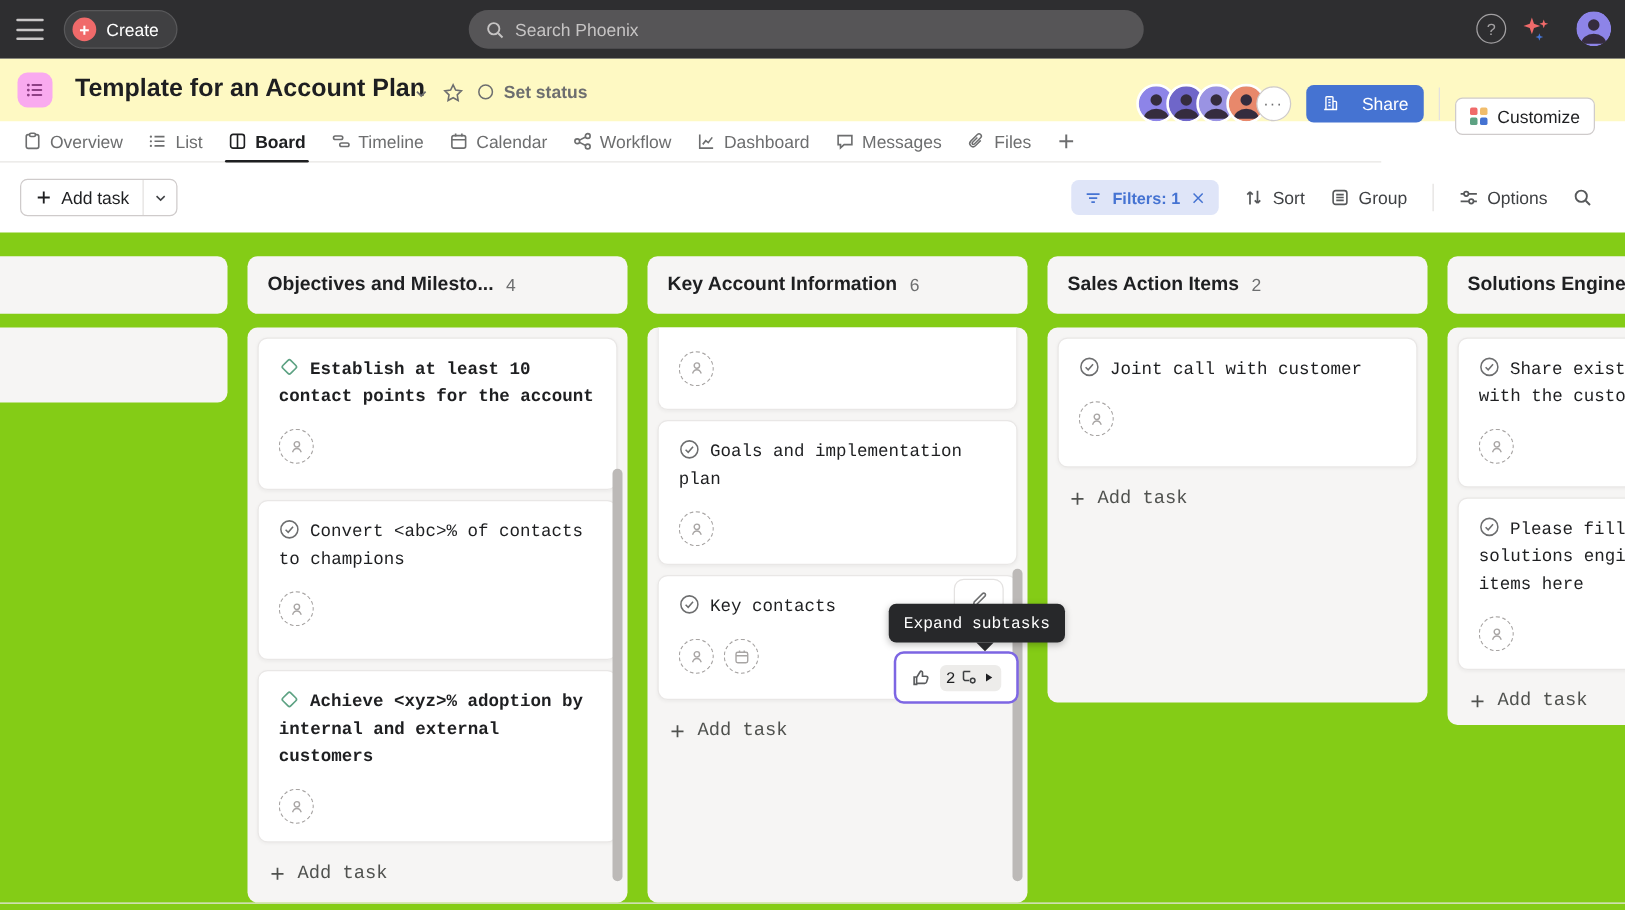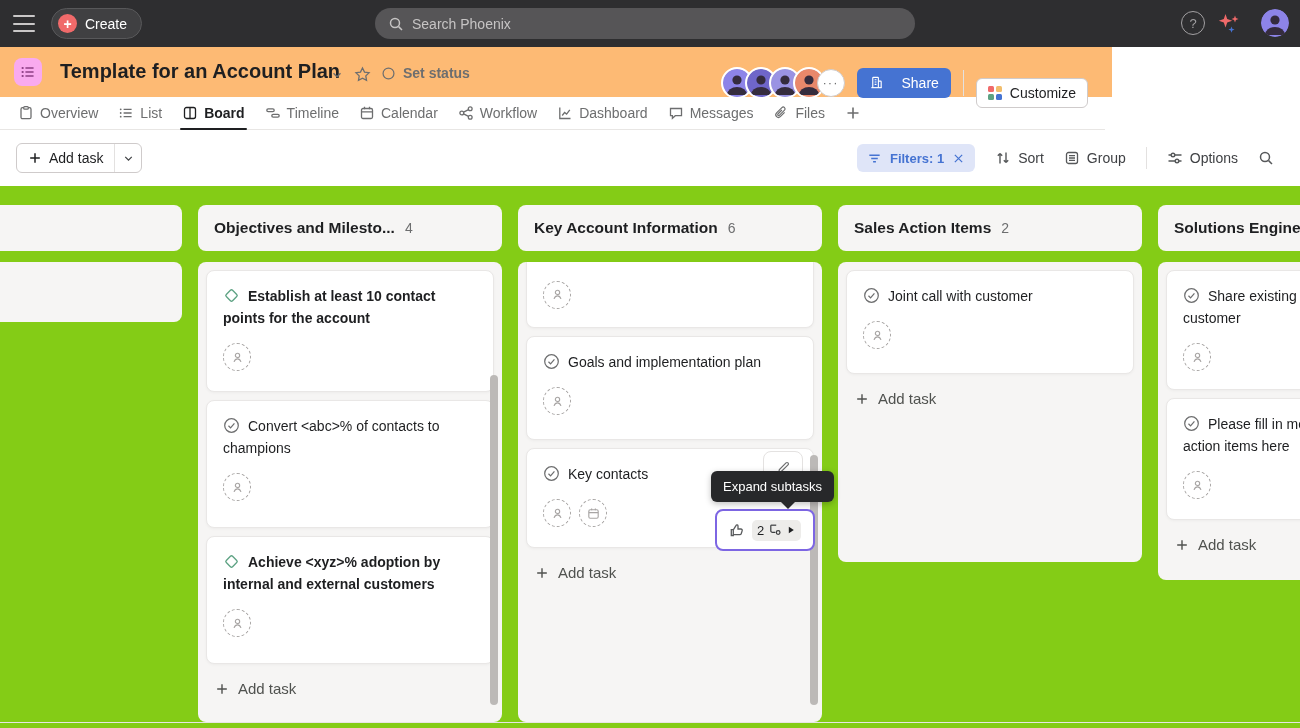--- a/index.html
+++ b/index.html
@@ -13,21 +13,21 @@
   .create-btn{position:absolute;left:51px;top:8px;height:31px;border-radius:17px;background:#404042;border:1px solid #58585a;
       display:flex;align-items:center;gap:8px;padding:0 14px 0 6px;color:#fff;font-size:14px;box-sizing:border-box;cursor:pointer;}
   .create-plus{width:19px;height:19px;border-radius:50%;background:#f06a6a;color:#fff;display:flex;align-items:center;justify-content:center;font-size:14px;font-weight:bold;line-height:1;}
   .searchbar{position:absolute;left:375px;top:8px;width:540px;height:31px;border-radius:17px;background:#565557;
       display:flex;align-items:center;gap:8px;padding:0 13px;box-sizing:border-box;color:#c6c4c4;font-size:14px;cursor:text;}
   .help-btn{position:absolute;left:1181px;top:11px;width:24px;height:24px;border-radius:50%;border:1.5px solid #a2a0a2;
       color:#a2a0a2;font-size:13px;display:flex;align-items:center;justify-content:center;box-sizing:border-box;cursor:pointer;}
   .sparkle-btn{position:absolute;left:1216px;top:11px;width:26px;height:26px;cursor:pointer;}
   .topbar-avatar{position:absolute;left:1261px;top:9px;width:28px;height:28px;border-radius:50%;overflow:hidden;cursor:pointer;}
   
-  .pheader{position:absolute;left:0;top:47px;width:1112px;height:50px;background:#fdba74;}
+  .pheader{position:absolute;left:0;top:47px;width:1300px;height:50px;background:#fef9c3;}
   .project-icon{position:absolute;left:14px;top:11px;width:28px;height:28px;border-radius:8px;background:#f9aaef;
       display:flex;align-items:center;justify-content:center;cursor:pointer;}
   .ptitle{position:absolute;left:60px;top:13px;font-size:20px;font-weight:bold;color:#1e1f21;}
   .ptitle-chevron{position:absolute;left:330px;top:21px;color:#6d6e6f;cursor:pointer;}
   .pstar{position:absolute;left:354px;top:19px;color:#6d6e6f;cursor:pointer;}
   .set-status{position:absolute;left:381px;top:18px;display:flex;align-items:center;gap:7px;color:#6d6e6f;font-size:14px;font-weight:bold;cursor:pointer;}
   .pheader-right{position:absolute;right:24px;top:10px;display:flex;align-items:center;gap:12px;}
   .avatar-stack{display:flex;align-items:center;}
   .avatar-stack .av{width:28px;height:28px;border-radius:50%;border:2px solid #fff;margin-left:-8px;overflow:hidden;background:#ddd;cursor:pointer;}
   .avatar-stack .av:first-child{margin-left:0;}
@@ -55,21 +55,21 @@
   .filters-pill{display:flex;align-items:center;gap:8px;background:#dfe5f8;border-radius:6px;height:28px;padding:0 10px;color:#4573d2;font-size:13px;font-weight:bold;cursor:pointer;justify-content:space-between;}
   .quiet-btn{display:flex;align-items:center;gap:7px;font-size:14px;color:#3f4144;cursor:pointer;}
   .quiet-btn .ticon{width:16px;height:16px;color:#56585a;}
   
   .board{position:absolute;left:0;top:186px;width:1300px;height:542px;background:#84cc16;overflow:hidden;}
   .board-bottom-line{position:absolute;left:0;top:536px;width:1300px;height:1px;background:#e7e5e4;}
   .column{position:absolute;top:19px;width:304px;}
   .col-header{height:46px;background:#f6f5f4;border-radius:8px;display:flex;align-items:center;gap:10px;padding:0 16px;box-sizing:border-box;cursor:pointer;}
   .col-title{font-size:15.5px;font-weight:bold;color:#1e1f21;max-width:212px;white-space:nowrap;overflow:hidden;text-overflow:ellipsis;}
   .col-count{font-size:14px;color:#6d6e6f;}
-  .col-body{position:absolute;left:0;top:57px;width:304px;background:#f6f5f4;border-radius:8px;padding:8px;box-sizing:border-box;}
+  .col-body{position:absolute;left:0;top:57px;width:304px;background:#f6f5f4;border-radius:8px;padding:8px;box-sizing:border-box;font-family:Liberation Mono, monospace;}
   .card{position:relative;background:#fff;border:1px solid #e9e7e6;border-radius:8px;box-shadow:0 1px 3px rgba(0,0,0,0.04);
       padding:14px 16px;box-sizing:border-box;margin-bottom:8px;cursor:pointer;}
   .card:last-child{margin-bottom:0;}
   .card-title{font-size:14px;line-height:22px;color:#1e1f21;}
   .card-title.bold{font-weight:bold;}
   .card-title .ticon{display:inline-block;width:17px;height:17px;vertical-align:-3px;margin-right:8px;}
   .card-foot{margin-top:14px;display:flex;gap:8px;}
   .ph-circle{width:28px;height:28px;border-radius:50%;border:1px dashed #a8a5a4;color:#a8a5a4;display:flex;align-items:center;justify-content:center;box-sizing:border-box;cursor:pointer;}
   .ph-circle svg{width:15px;height:15px;}
   .card-clipped{border-top-left-radius:0;border-top-right-radius:0;border-top:none;display:flex;align-items:center;}

